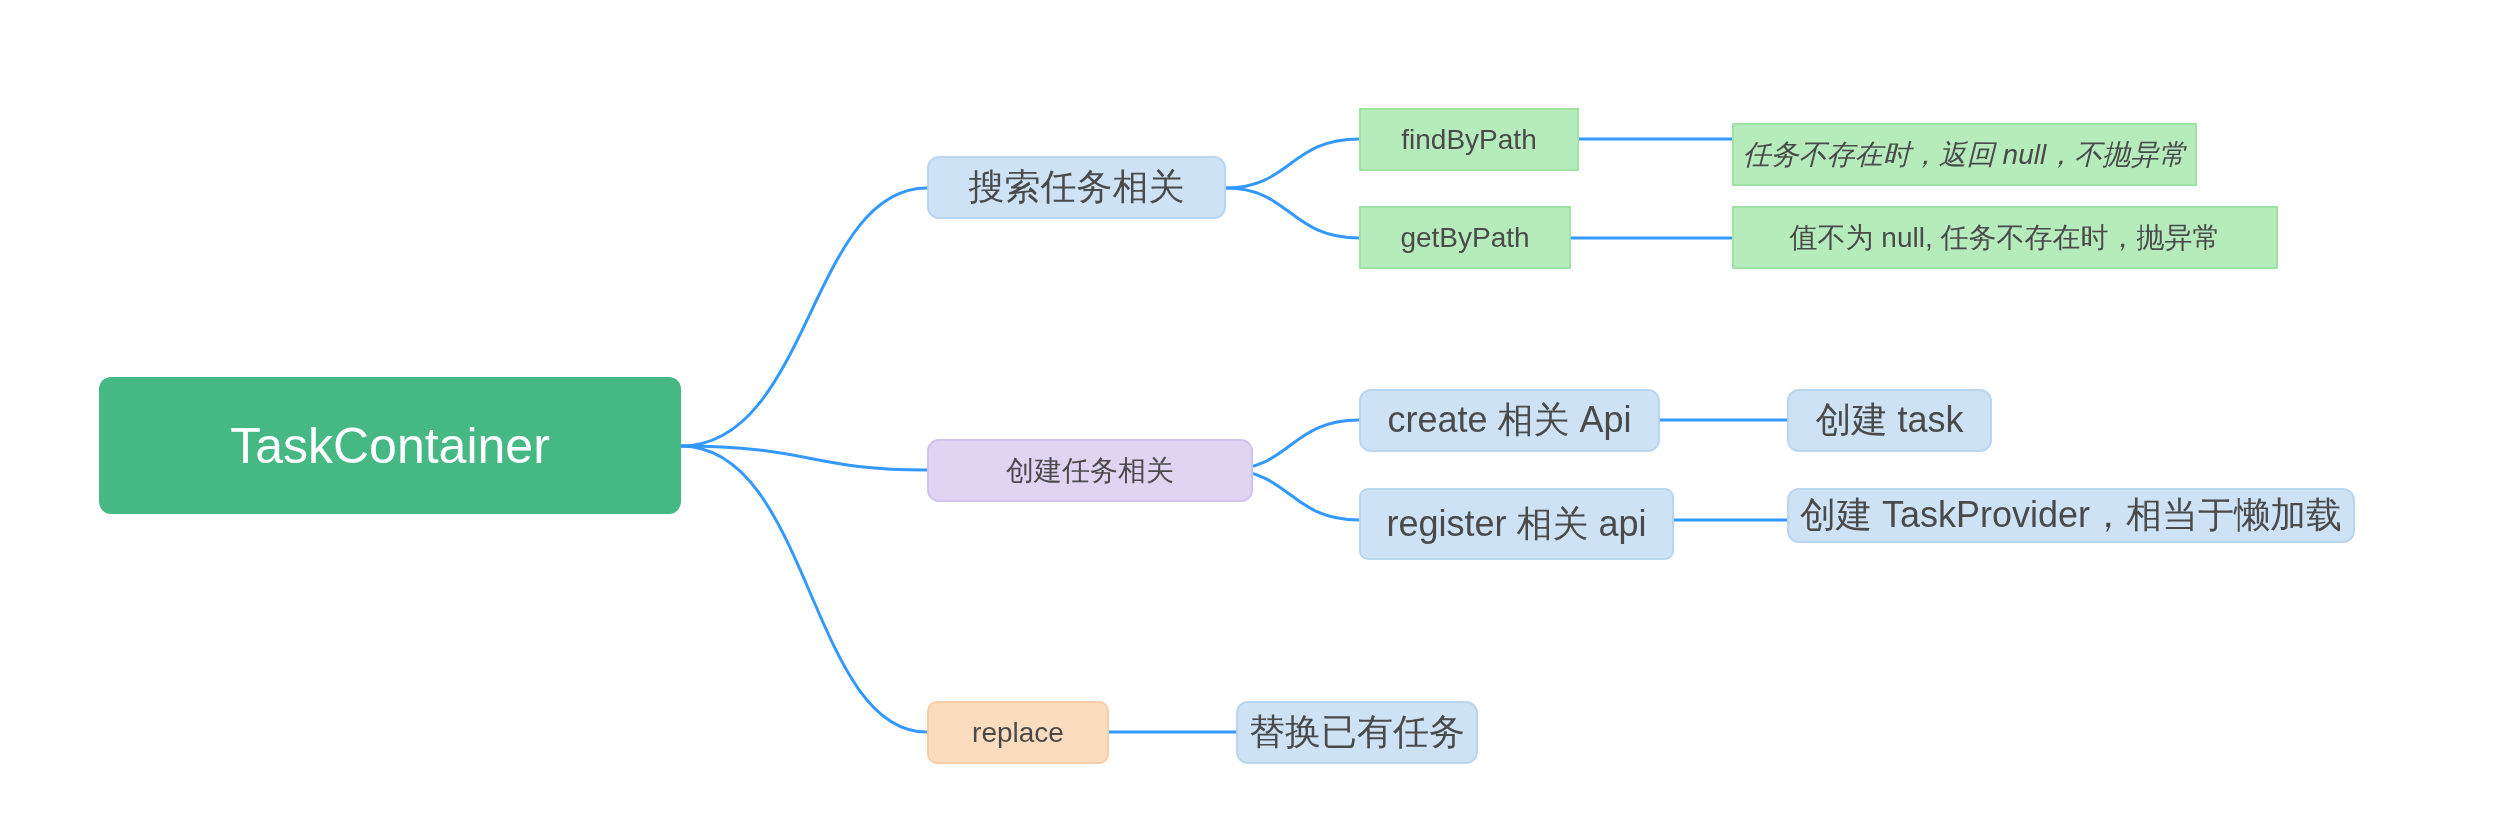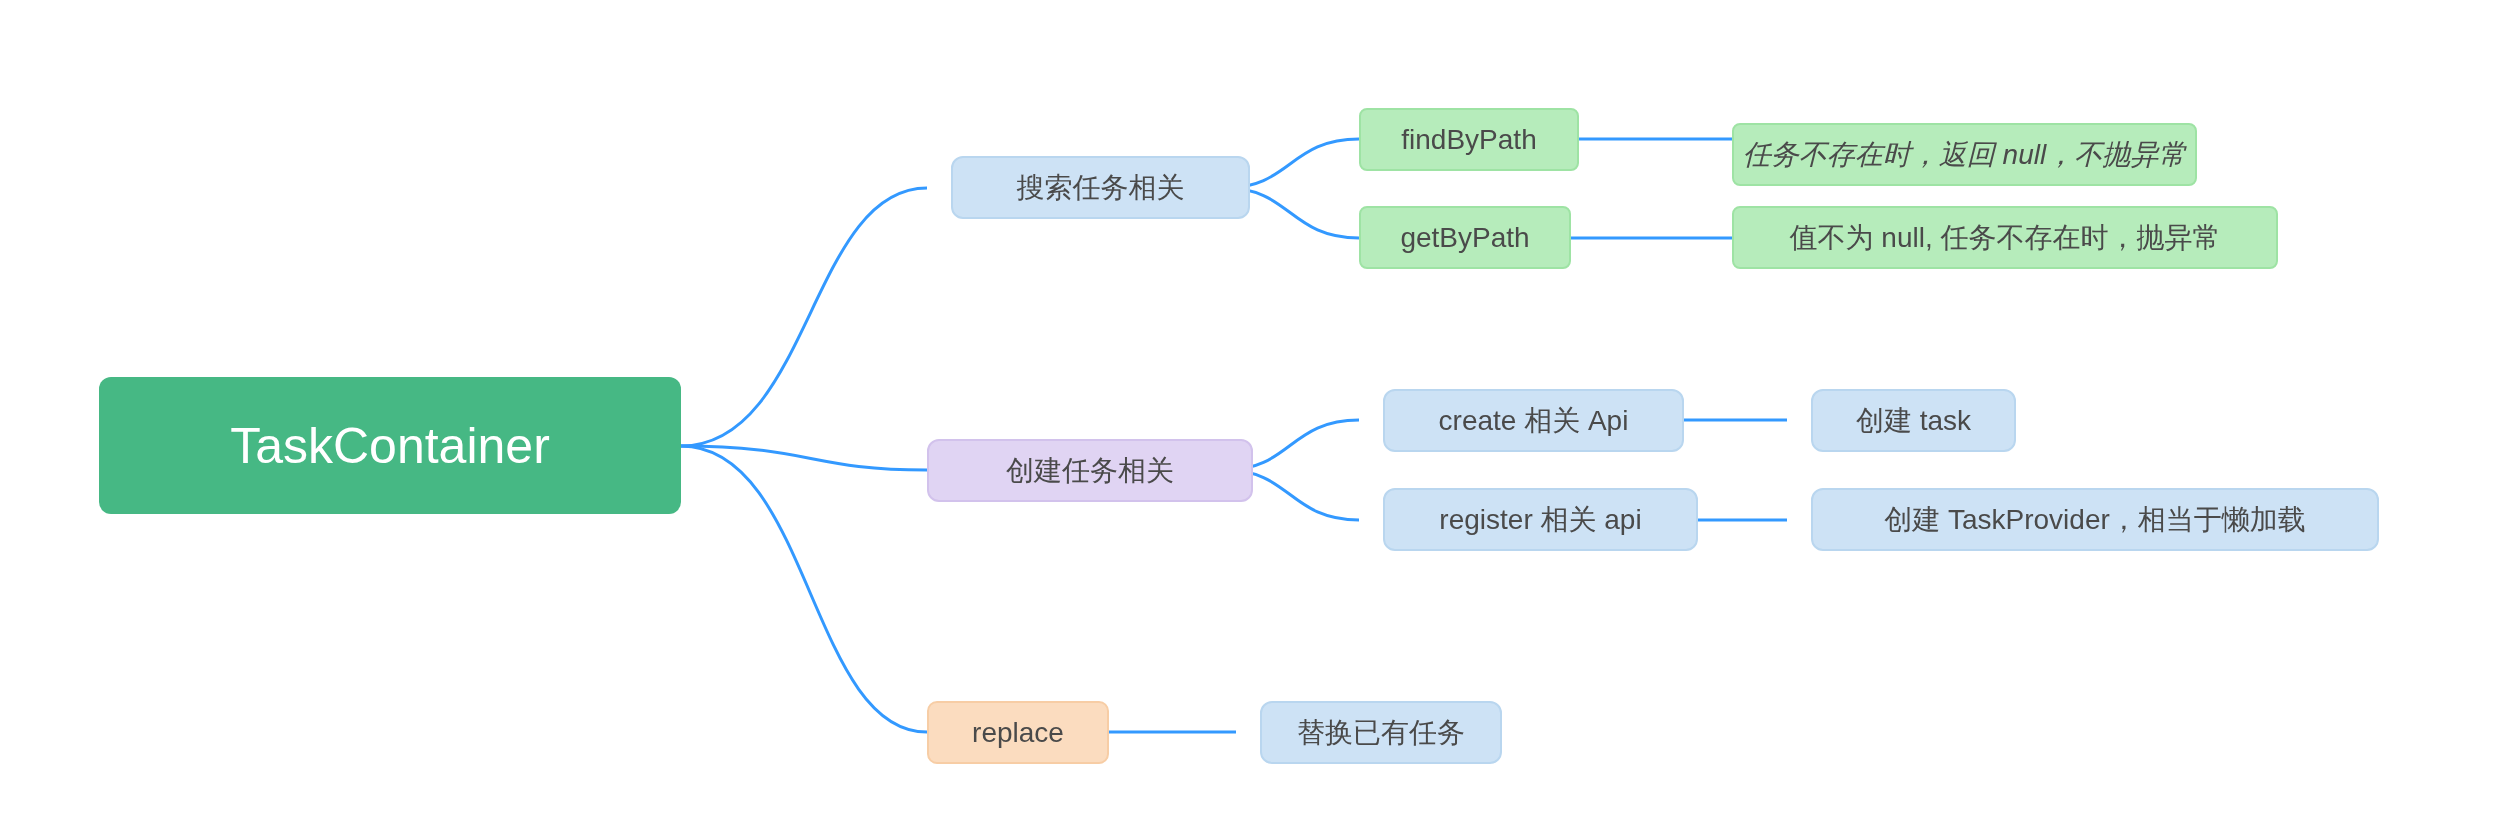--- a/index.html
+++ b/index.html
@@ -1,20 +1,20 @@
 <!DOCTYPE html>
 <html><head>
 <meta charset="utf-8">
 <style>
   html,body{margin:0;padding:0;width:2496px;height:834px;background:#fff;font-family:"Microsoft YaHei","PingFang SC",Arial,sans-serif;}
   svg{position:absolute;top:0;left:0;pointer-events:none;}
   .node{position:absolute;box-sizing:border-box;white-space:nowrap;display:flex;align-items:center;justify-content:center;}
   .root{background:#46b884;color:#fff;font-size:50px;font-weight:400;border-radius:12px;padding:30px 50px;}
-  .blue  {background:#cde2f5;border:2px solid #b9d6ef;color:#4a4a4a;border-radius:12px;font-size:28px;padding:14px 28px;margin-left:24px;}
-  .green {background:#b6ecbb;border:2px solid #9ee3a4;color:#4a4a4a;border-radius:8px;font-size:28px;padding:14px 28px;}
+  .blue  {background:#cde2f5;border:2px solid #b9d6ef;color:#4a4a4a;border-radius:12px;font-size:36px;padding:14px 28px;}
+  .green {background:#b6ecbb;border:2px solid #9ee3a4;color:#4a4a4a;border-radius:0;font-size:28px;padding:14px 28px;}
   .purple{background:#e0d4f3;border:2px solid #d2c2ec;color:#4a4a4a;border-radius:12px;font-size:28px;padding:14px 28px;}
   .orange{background:#fbdcbf;border:2px solid #f7cda5;color:#4a4a4a;border-radius:10px;font-size:28px;padding:14px 28px;}
 </style>
 </head>
 <body>
 
 <svg width="2496" height="834">
   <g fill="none" stroke="#3399ff" stroke-width="3">
 
     <path d="M681 446 C 810 446, 810 188, 927 188"></path>
@@ -45,17 +45,17 @@
 
 <div class="node blue" style="left:927px;top:156px;width:299px;height:63px;">搜索任务相关</div>
 <div class="node green" style="left:1359px;top:108px;width:220px;height:63px;">findByPath</div>
 <div class="node green" style="left:1732px;top:123px;width:465px;height:63px;font-style:italic;">任务不存在时，返回 null，不抛异常</div>
 <div class="node green" style="left:1359px;top:206px;width:212px;height:63px;">getByPath</div>
 <div class="node green" style="left:1732px;top:206px;width:546px;height:63px;">值不为 null, 任务不存在时，抛异常</div>
 
 <div class="node purple" style="left:927px;top:439px;width:326px;height:63px;">创建任务相关</div>
 <div class="node blue" style="left:1359px;top:389px;width:301px;height:63px;">create 相关 Api</div>
 <div class="node blue" style="left:1787px;top:389px;width:205px;height:63px;">创建 task</div>
-<div class="node blue" style="left:1359px;top:488px;width:315px;height:63px;">register 相关 api</div>
-<div class="node blue" style="left:1787px;top:488px;width:568px;height:63px;">创建 TaskProvider，相当于懒加载</div>
+<div class="node blue" style="left:1359px;top:488px;width:315px;height:72px;border-radius:9px;">register 相关 api</div>
+<div class="node blue" style="left:1787px;top:488px;width:568px;height:55px;">创建 TaskProvider，相当于懒加载</div>
 
 <div class="node orange" style="left:927px;top:701px;width:182px;height:63px;">replace</div>
 <div class="node blue" style="left:1236px;top:701px;width:242px;height:63px;">替换已有任务</div>
 
 </body></html>

